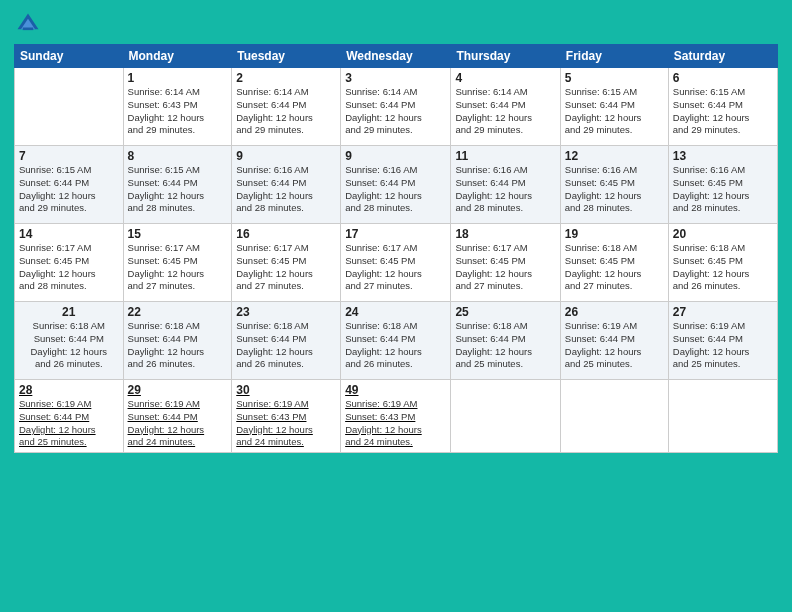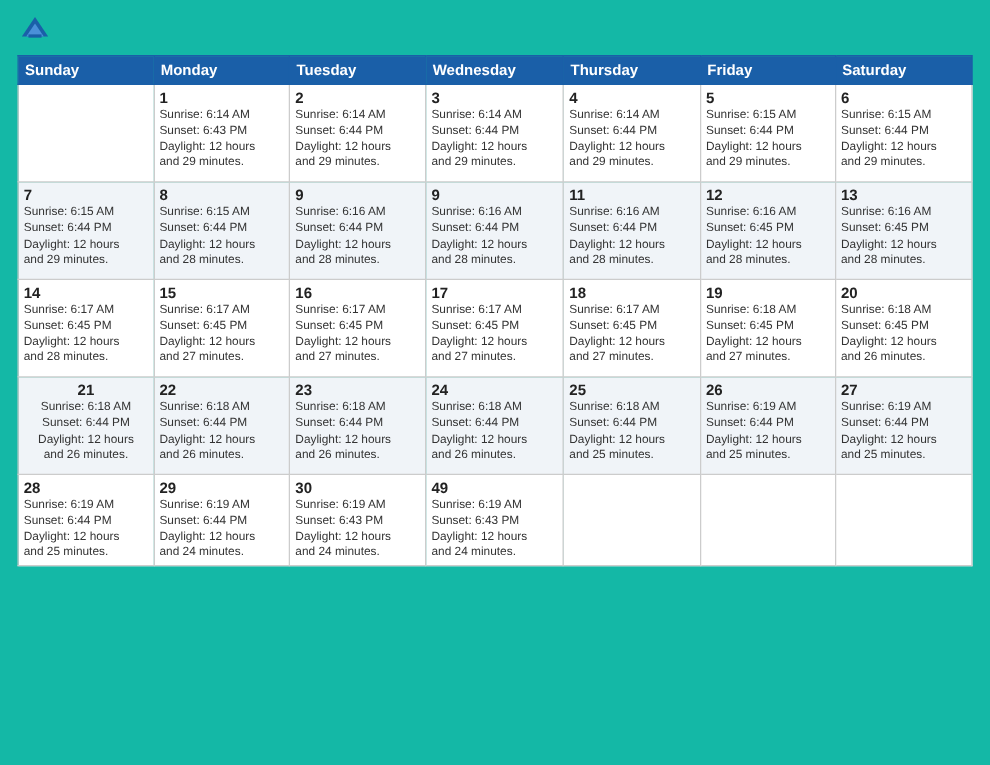--- a/index.html
+++ b/index.html
@@ -93,20 +93,21 @@
     .day-info {
       font-size: 9.5px;
       color: #333;
       line-height: 1.35;
     }
     .empty-cell {
       background: #fff !important;
     }
     .last-row td {
       height: 70px;
+      text-decoration: underline;
     }
   </style>
 </head>
 <body>
 
 <div class="page">
   <div class="header">
     <div class="logo">
       <svg class="logo-icon" viewBox="0 0 32 32">
         <polygon points="16,4 28,22 4,22" fill="#1a5fa8"></polygon>

